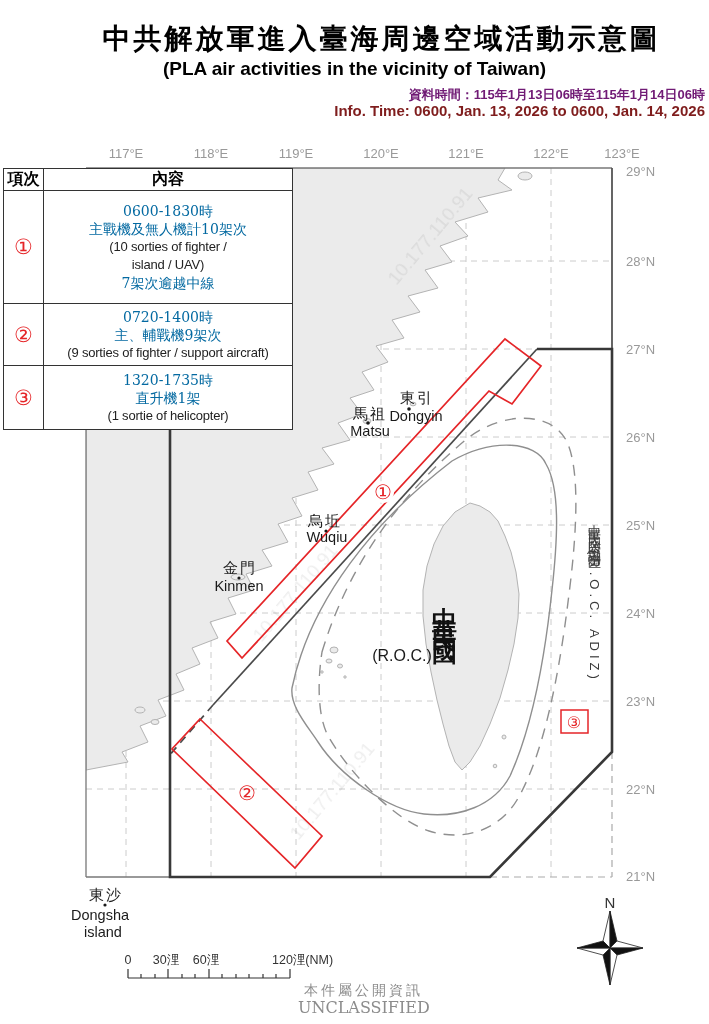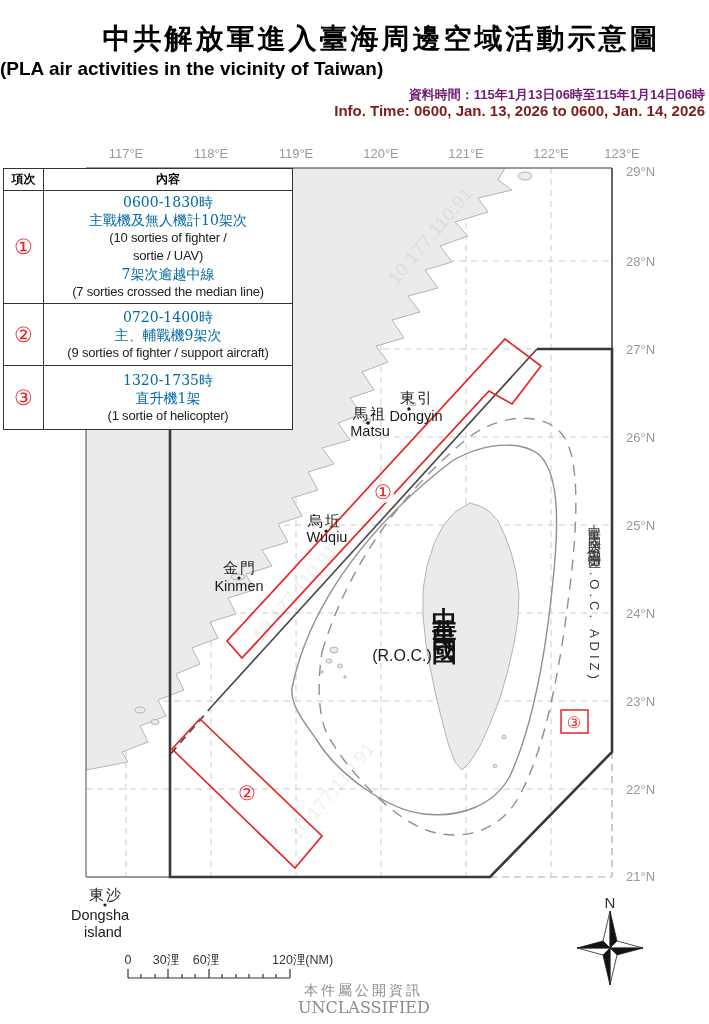--- a/index.html
+++ b/index.html
@@ -5,37 +5,37 @@
   html,body{margin:0;padding:0;background:#fff;}
   .stage{position:relative;width:709px;height:1024px;background:#fff;overflow:hidden;
          font-family:"Liberation Sans",sans-serif;}
   .stage svg{position:absolute;left:0;top:0;}
 
   
   .hdr{position:absolute;left:0;top:0;width:709px;z-index:4;}
   .title-zh{position:absolute;left:0;top:20px;width:709px;text-align:center;
             font-family:"DejaVu Serif",serif;font-weight:bold;font-size:28px;
             letter-spacing:3px;color:#000;padding-left:27px;}
-  .title-en{position:absolute;left:0;top:58px;width:709px;
+  .title-en{position:absolute;left:0;top:58px;width:709px;text-align:center;
             font-weight:bold;font-size:19px;color:#000;}
   .time-zh{position:absolute;right:4px;top:86px;width:705px;text-align:right;
            font-weight:bold;font-size:13px;color:#701a75;}
   .time-en{position:absolute;right:4px;top:102px;width:705px;text-align:right;
            font-weight:bold;font-size:15px;color:#7f1d1d;}
 
   
   .tbl{position:absolute;left:3px;top:168px;width:290px;z-index:3;background:#fff;
        border:1.4px solid #333;box-sizing:border-box;display:grid;
        grid-template-columns:40px 1fr;grid-template-rows:22px 113px 62px 63px;}
   .tbl .cell{border-right:1.2px solid #333;border-bottom:1.2px solid #333;
        display:flex;flex-direction:column;align-items:center;justify-content:center;
        box-sizing:border-box;overflow:hidden;}
   .tbl .last-col{border-right:none;}
   .tbl .last-row{border-bottom:none;}
-  .tbl .hcell{font-family:Liberation Sans, sans-serif;font-weight:bold;font-size:12px;color:#000;}
+  .tbl .hcell{font-family:Liberation Sans, sans-serif;font-weight:bold;font-size:16px;color:#000;}
   .tbl .num{font-size:21px;color:#e52528;font-family:"DejaVu Serif",serif;}
   .tbl .ln-zh{font-size:14px;color:#0369a1;line-height:18px;font-family:"DejaVu Serif",serif;}
   .tbl .ln-en{font-size:13px;color:#222;line-height:18px;letter-spacing:-0.2px;}
 
   
   .v-roc{position:absolute;left:428px;top:586px;height:160px;z-index:2;
          writing-mode:vertical-rl;text-orientation:upright;
          font-family:"DejaVu Serif",serif;font-weight:bold;font-size:25px;
          letter-spacing:12px;color:#111;}
   .v-adiz{position:absolute;left:585px;top:514px;height:260px;z-index:2;
@@ -229,23 +229,22 @@
 
   <div class="tbl">
     <div class="cell hcell">項次</div>
     <div class="cell hcell last-col">內容</div>
 
     <div class="cell num">①</div>
     <div class="cell last-col">
       <div class="ln-zh">0600-1830時</div>
       <div class="ln-zh">主戰機及無人機計10架次</div>
       <div class="ln-en">(10 sorties of fighter /</div>
-      <div class="ln-en">sortie / UAV)</div>
+      <div class="ln-en">island / UAV)</div>
       <div class="ln-zh">7架次逾越中線</div>
-      <div class="ln-en">(7 sorties crossed the median line)</div>
     </div>
 
     <div class="cell num">②</div>
     <div class="cell last-col">
       <div class="ln-zh">0720-1400時</div>
       <div class="ln-zh">主、輔戰機9架次</div>
       <div class="ln-en">(9 sorties of fighter / support aircraft)</div>
     </div>
 
     <div class="cell num last-row">③</div>

